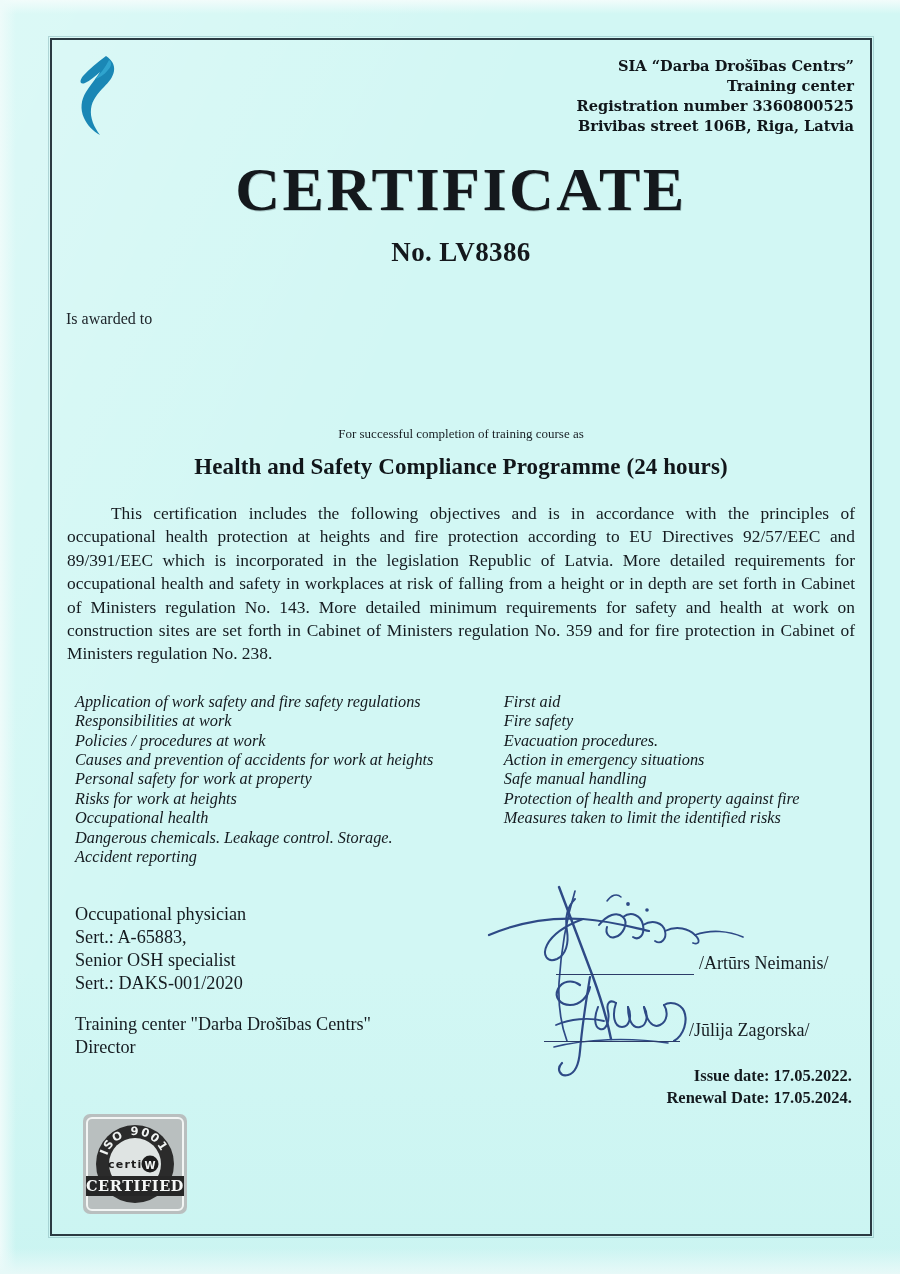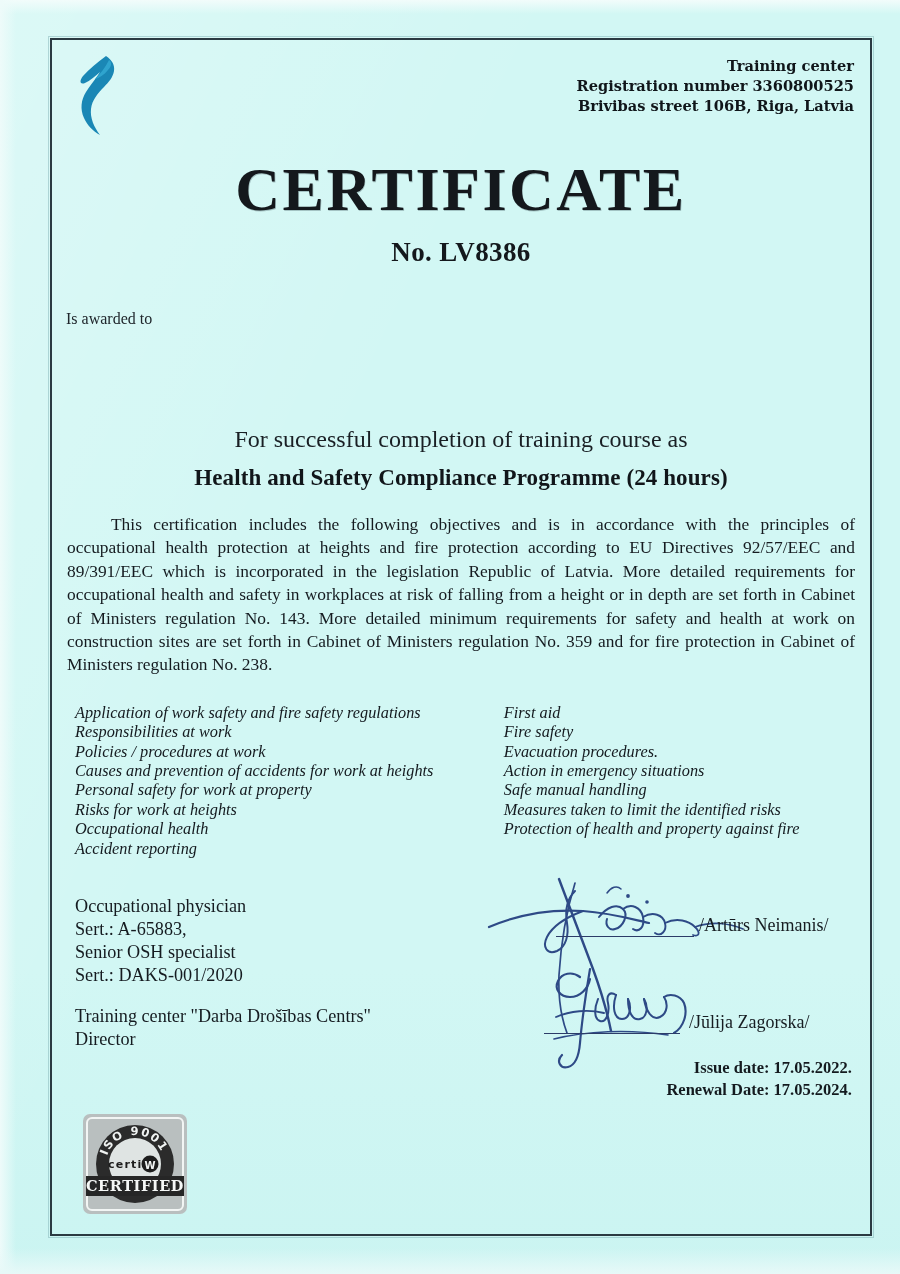--- a/index.html
+++ b/index.html
@@ -140,21 +140,21 @@
     height: 40px;
     text-align: center;
     font-size: 26px;
     font-weight: 700;
     color: #14181c;
   }
 
   .course-intro {
     margin-top: 40px;
     text-align: center;
-    font-size: 24px;
+    font-size: 13px;
     color: #191f24;
   }
   .course-name {
     margin-top: 12px;
     text-align: center;
     font-size: 23px;
     font-weight: 700;
     color: #11161a;
     letter-spacing: 0.1px;
   }
@@ -198,21 +198,21 @@
     top: 0;
     font-size: 18.2px;
     line-height: 1.26;
     color: #151b20;
   }
   .sign-left .gap { height: 18px; }
 
   .sig-row-1 {
     position: absolute;
     left: 418px;
-    top: 16px;
+    top: 46px;
     width: 372px;
     height: 26px;
     display: flex;
     align-items: flex-end;
   }
   .sig-row-2 {
     position: absolute;
     left: 418px;
     top: 113px;
     width: 372px;
@@ -283,20 +283,21 @@
         <svg class="logo-mark" viewBox="0 0 44 84">
           <path d="M30 2 C21 9, 13 15, 7 22 C3 27, 4 31, 9 29 C14 27, 19 22, 24 18
                    C20 25, 14 31, 10 38 C5 46, 4 55, 8 64 C11 71, 17 77, 24 81
                    C18 73, 14 64, 15 55 C16 46, 22 39, 28 33 C33 28, 37 23, 38 17
                    C39 11, 36 6, 30 2 Z" fill="#1a87b5"></path>
           <path d="M33 6 C29 14, 24 20, 19 25 C23 24, 28 21, 32 16 C36 12, 36 8, 33 6 Z" fill="#2fa4ce"></path>
         </svg>
       </div>
 
       <div class="org-block">
+        <div>SIA “Darba Drošības Centrs”</div>
         <div>Training center</div>
         <div>Registration number 3360800525</div>
         <div>Brivibas street 106B, Riga, Latvia</div>
       </div>
     </div>
 
     <div class="cert-title">CERTIFICATE</div>
     <div class="cert-number">No. LV8386</div>
     <div class="awarded-to">Is awarded to</div>
     <div class="recipient-name"></div>
@@ -308,30 +309,31 @@
 
     <div class="objectives">
       <div class="obj-col left">
         <div class="obj-item">Application of work safety and fire safety regulations</div>
         <div class="obj-item">Responsibilities at work</div>
         <div class="obj-item">Policies / procedures at work</div>
         <div class="obj-item">Causes and prevention of accidents for work at heights</div>
         <div class="obj-item">Personal safety for work at property</div>
         <div class="obj-item">Risks for work at heights</div>
         <div class="obj-item">Occupational health</div>
+        <div class="obj-item">Dangerous chemicals. Leakage control. Storage.</div>
         <div class="obj-item">Accident reporting</div>
       </div>
       <div class="obj-col right">
         <div class="obj-item">First aid</div>
         <div class="obj-item">Fire safety</div>
         <div class="obj-item">Evacuation procedures.</div>
         <div class="obj-item">Action in emergency situations</div>
         <div class="obj-item">Safe manual handling</div>
+        <div class="obj-item">Protection of health and property against fire</div>
         <div class="obj-item">Measures taken to limit the identified risks</div>
-        <div class="obj-item">Protection of health and property against fire</div>
       </div>
     </div>
 
     <div class="sign-area">
 
       <div class="sign-left">
         <div>Occupational physician</div>
         <div>Sert.: A-65883,</div>
         <div>Senior OSH specialist</div>
         <div>Sert.: DAKS-001/2020</div>

